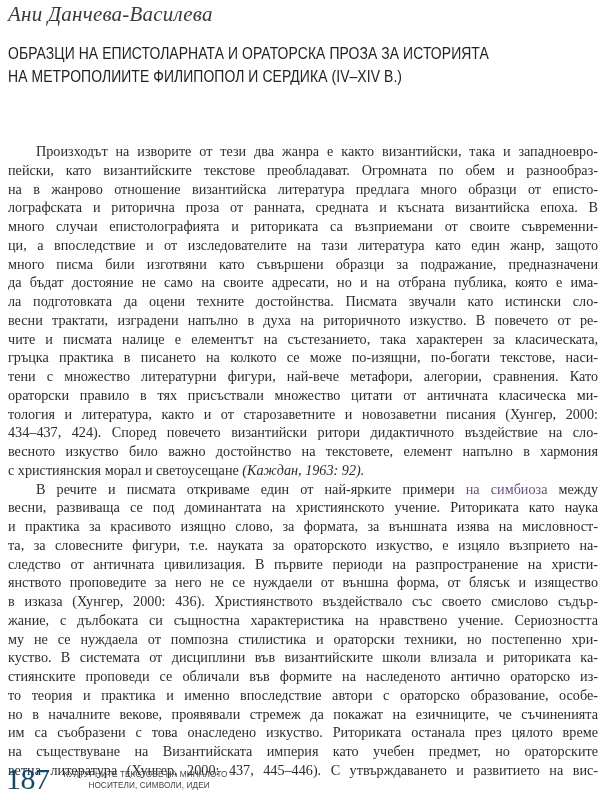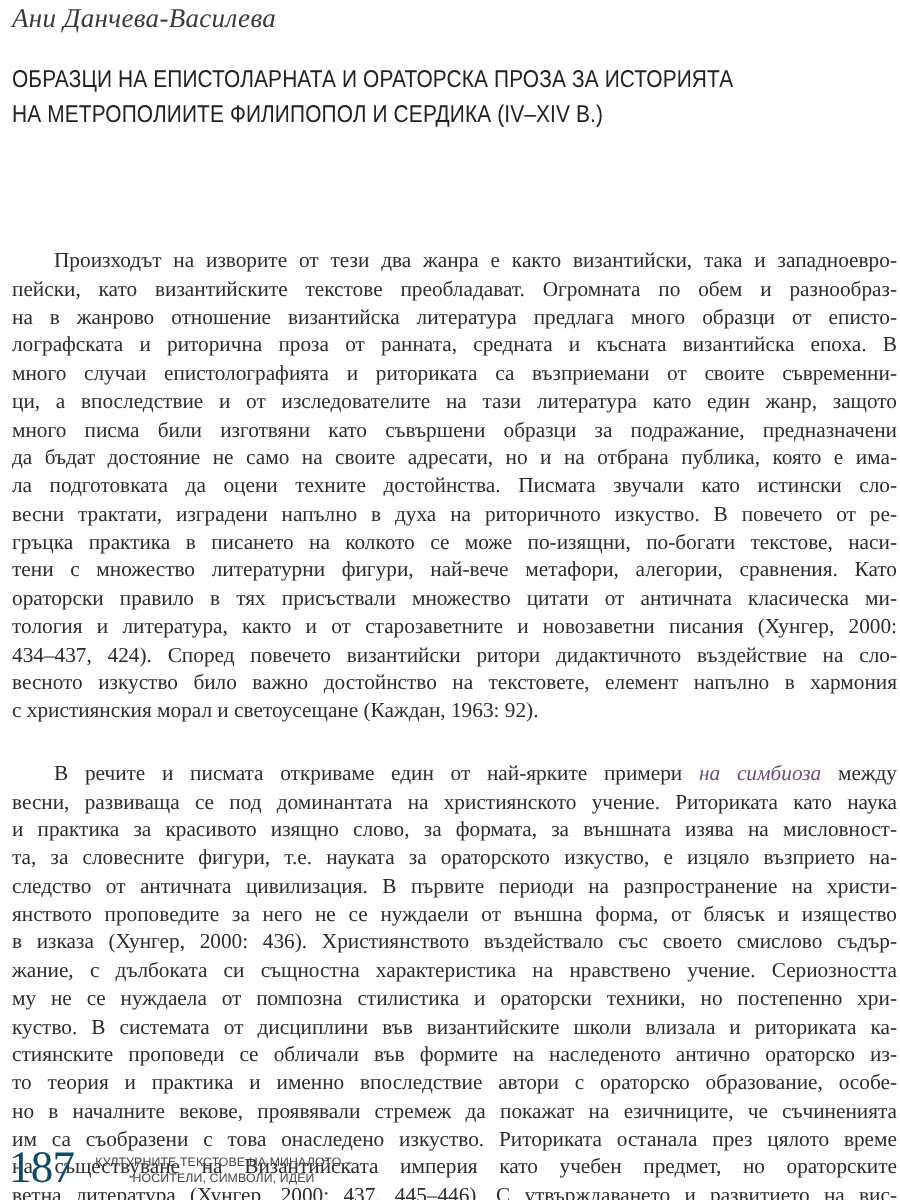--- a/index.html
+++ b/index.html
@@ -4,44 +4,44 @@
 <style>
   html, body { margin: 0; padding: 0; }
   body {
     width: 600px; height: 800px; overflow: hidden;
     background: #ffffff; color: #2a2a2a;
     font-family: "Liberation Serif", "DejaVu Serif", serif;
     position: relative;
   }
   .running-head {
     position: absolute; left: 8px; top: 2px;
-    font-style: italic; font-size: 18px; color: #3a3a3a;
+    font-style: italic; font-size: 21px; color: #3a3a3a;
     letter-spacing: 0.2px;
   }
   .title {
     position: absolute; left: 8px; top: 42px; width: 585px;
     font-family: "Liberation Sans Narrow", "Liberation Sans", sans-serif;
     font-size: 16.2px; line-height: 23px; color: #222;
     transform: scaleX(0.86); transform-origin: left top;
     white-space: nowrap; letter-spacing: 0.1px;
   }
   .title div { white-space: nowrap; }
   .body-text {
     position: absolute; left: 8px; top: 142px; width: 590px;
   }
   .line {
     display: block; height: 18.75px; line-height: 18.75px;
     font-size: 14.2px; white-space: nowrap;
     text-align: justify; text-align-last: justify;
     color: #2b2b2b;
   }
   .line.last { text-align-last: left; }
-  .line.indent { padding-left: 28px; margin-top: 23px; }
-  .hl { color: #6a4f7a; font-style: italic; }
-  .cite { }
+  .line.indent { padding-left: 28px; }
+  .hl { color: #6a4f7a; }
+  .cite { font-style: italic; }
   .footer {
     position: absolute; left: 6px; top: 764px; display: flex; align-items: flex-start;
   }
   .page-num {
     font-size: 30px; line-height: 30px; color: #0c4a6e; letter-spacing: -0.5px;
   }
   .series {
     margin-left: 14px; margin-top: 5px;
     font-family: "Liberation Sans", sans-serif; font-size: 8.2px; line-height: 11px;
     color: #444; letter-spacing: 0.1px; text-align: center;
@@ -62,20 +62,21 @@
       <span class="line indent">Произходът на изворите от тези два жанра е както византийски, така и западноевро-</span>
       <span class="line">пейски, като византийските текстове преобладават. Огромната по обем и разнообраз-</span>
       <span class="line">на в жанрово отношение византийска литература предлага много образци от еписто-</span>
       <span class="line">лографската и риторична проза от ранната, средната и късната византийска епоха. В</span>
       <span class="line">много случаи епистолографията и риториката са възприемани от своите съвременни-</span>
       <span class="line">ци, а впоследствие и от изследователите на тази литература като един жанр, защото</span>
       <span class="line">много писма били изготвяни като съвършени образци за подражание, предназначени</span>
       <span class="line">да бъдат достояние не само на своите адресати, но и на отбрана публика, която е има-</span>
       <span class="line">ла подготовката да оцени техните достойнства. Писмата звучали като истински сло-</span>
       <span class="line">весни трактати, изградени напълно в духа на риторичното изкуство. В повечето от ре-</span>
+      <span class="line">чите и писмата налице е елементът на състезанието, така характерен за класическата,</span>
       <span class="line">гръцка практика в писането на колкото се може по-изящни, по-богати текстове, наси-</span>
       <span class="line">тени с множество литературни фигури, най-вече метафори, алегории, сравнения. Като</span>
       <span class="line">ораторски правило в тях присъствали множество цитати от античната класическа ми-</span>
       <span class="line">тология и литература, както и от старозаветните и новозаветни писания (Хунгер, 2000:</span>
       <span class="line">434–437, 424). Според повечето византийски ритори дидактичното въздействие на сло-</span>
       <span class="line">весното изкуство било важно достойнство на текстовете, елемент напълно в хармония</span>
     </div>
   <span class="line last"><span>с християнския морал и светоусещане </span><span class="cite">(Каждан, 1963: 92).</span></span>
   <span class="line indent"><span>В речите и писмата откриваме един от най-ярките примери </span><span class="hl" style="color: rgb(106, 79, 122);">на симбиоза</span><span> между</span></span>
   <div id="p2">

